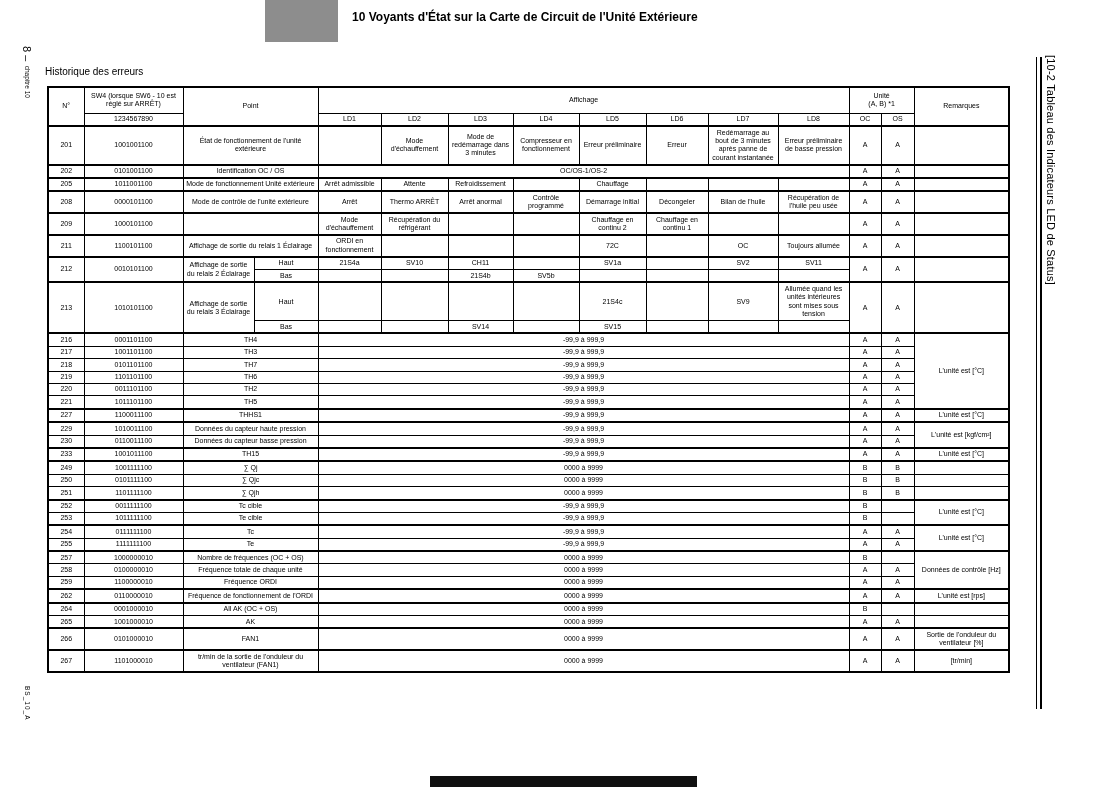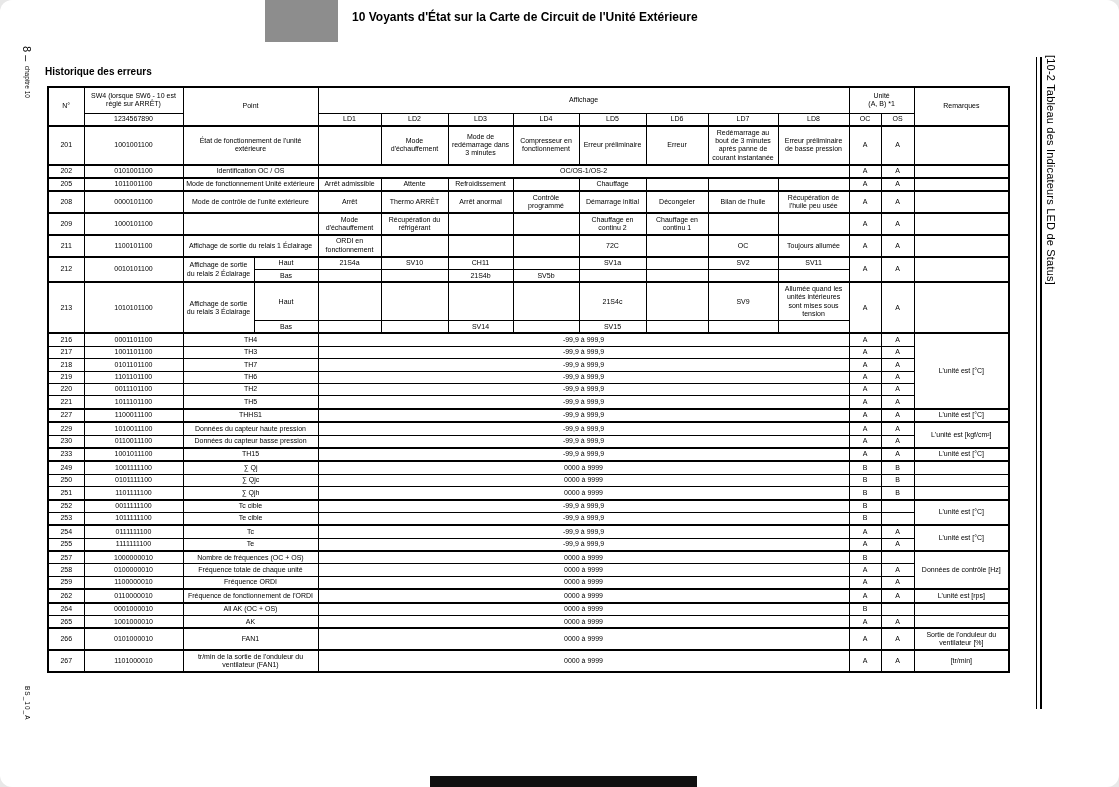--- a/index.html
+++ b/index.html
@@ -1,23 +1,23 @@
 <!DOCTYPE html>
 <html><head>
 <meta charset="utf-8">
 <style>
   html,body { margin:0; padding:0; background:#e8e8e8; }
   #page {
     position:relative; width:1119px; height:787px; background:#ffffff;
-    font-family:"Liberation Sans", sans-serif; color:#000; overflow:hidden;border-radius:12px;
+    font-family:"Liberation Sans", sans-serif; color:#000; overflow:hidden;
   }
   
   #logo-box { position:absolute; left:265px; top:0; width:73px; height:42px; background:#8d8d8d; }
   #doc-title { position:absolute; left:352px; top:10px; font-size:12px; font-weight:bold; white-space:nowrap; }
-  #section-heading { position:absolute; left:45px; top:66px; font-size:10px; font-weight:bold; }
+  #section-heading { position:absolute; left:45px; top:66px; font-size:10px; font-weight:normal; }
   
   .v { writing-mode:vertical-rl; white-space:nowrap; }
   #left-top-margin { position:absolute; left:18px; top:46px; }
   #left-top-margin .big { font-size:11px; }
   #left-top-margin .small { font-size:6.5px; }
   #left-bottom-margin { position:absolute; left:24px; top:686px; font-size:6.5px; letter-spacing:1px; }
   #right-rule { position:absolute; left:1036px; top:57px; height:652px; width:3px;
                 border-left:1px solid #000; border-right:2px solid #000; }
   #right-tab { position:absolute; left:1045px; top:55px; font-size:11px; letter-spacing:0.2px; }
   #bottom-bar { position:absolute; left:430px; top:776px; width:267px; height:11px; background:#101010; }

